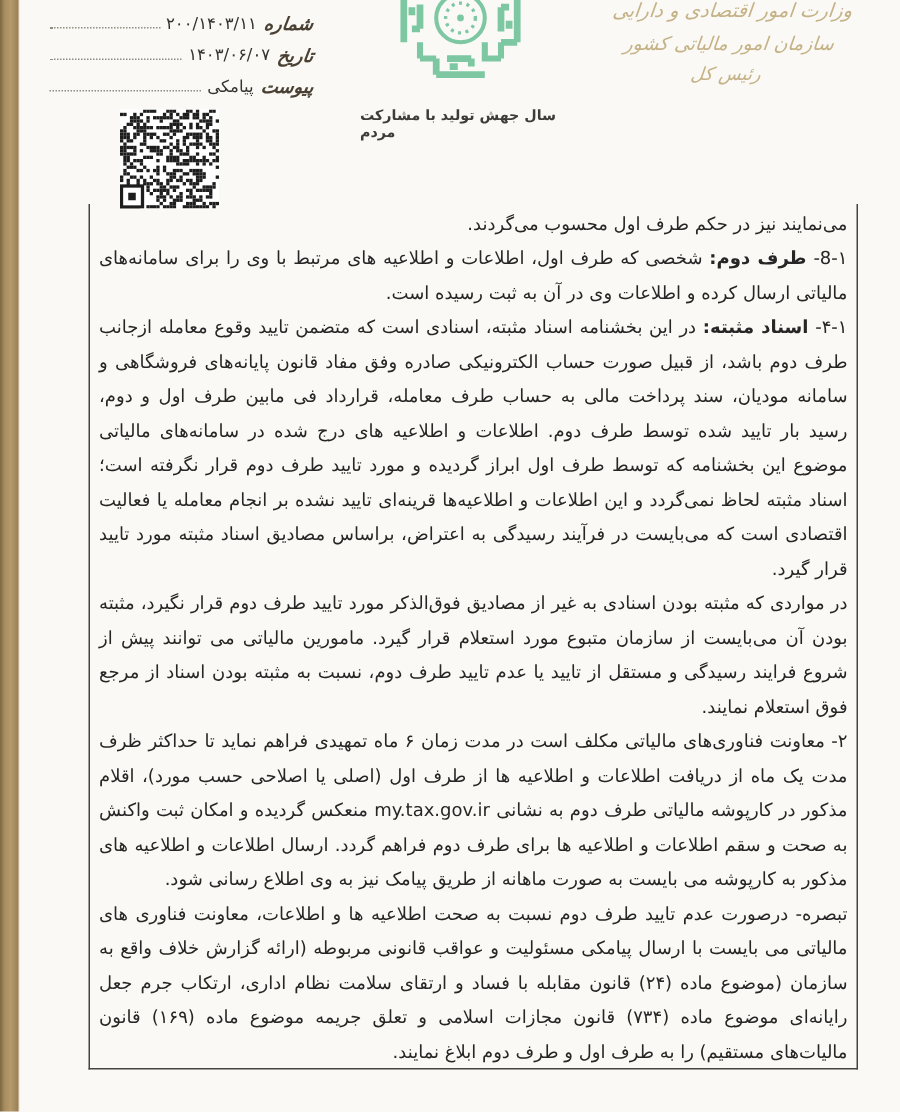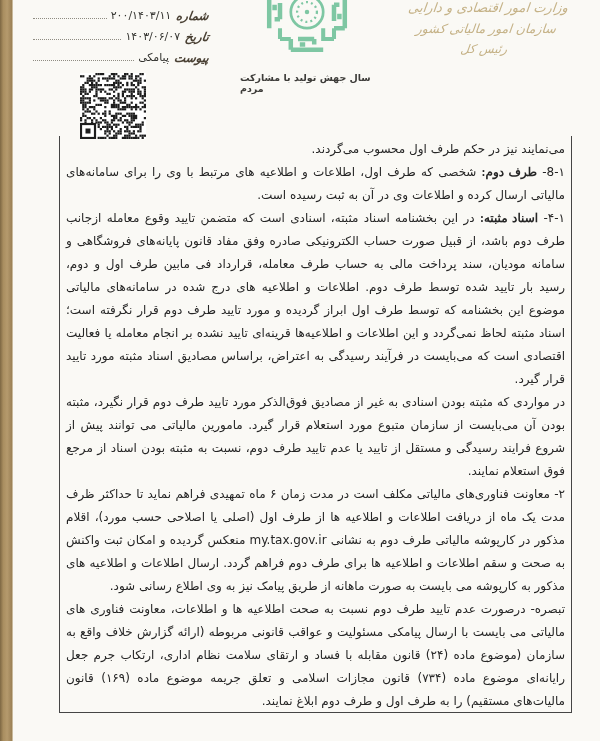--- a/index.html
+++ b/index.html
@@ -67,21 +67,21 @@
     direction:rtl;
     padding:2px 6px 0 6px;
     margin-left:12px;
   }
   .para{
     margin:0;text-align:justify;
     font-size:12px;line-height:23px;color:#262626;
     font-family:"DejaVu Sans","Liberation Sans",sans-serif;
   }
   .num{unicode-bidi:bidi-override;direction:rtl;}
-  .lead{font-weight:bold;font-family:Liberation Serif, serif;}
+  .lead{font-weight:bold;}
 </style>
 </head>
 <body>
 
 <div class="edge-strip"></div>
 
 <div class="ministry-block">
   <div class="l1">وزارت امور اقتصادی و دارایی</div>
   <div class="l2">سازمان امور مالیاتی کشور</div>
   <div class="l3">رئیس کل</div>

